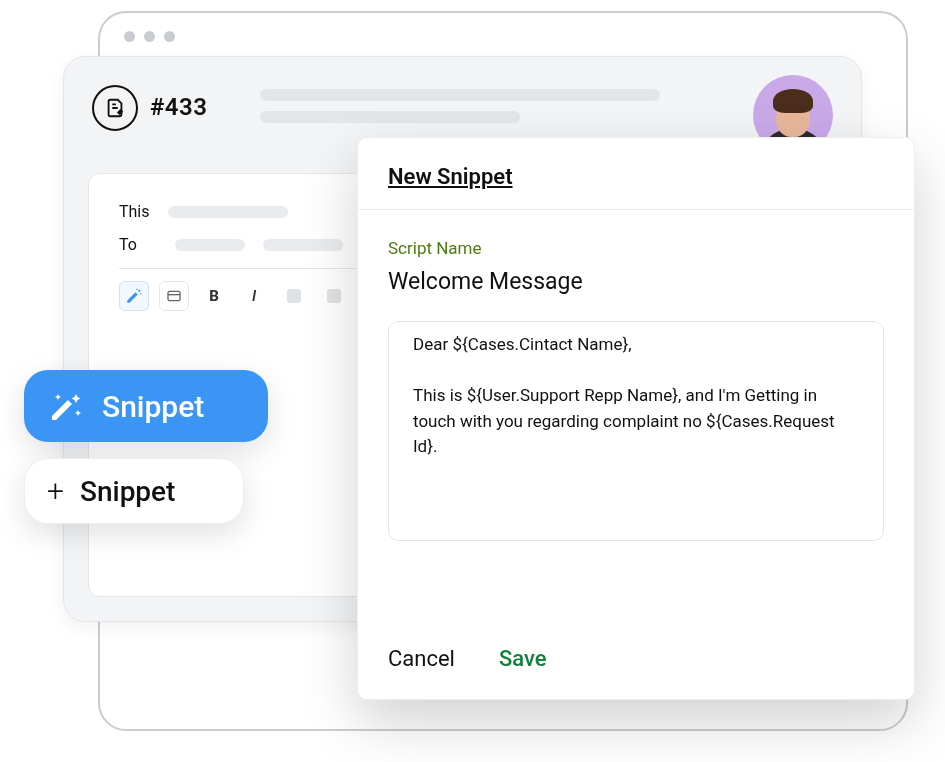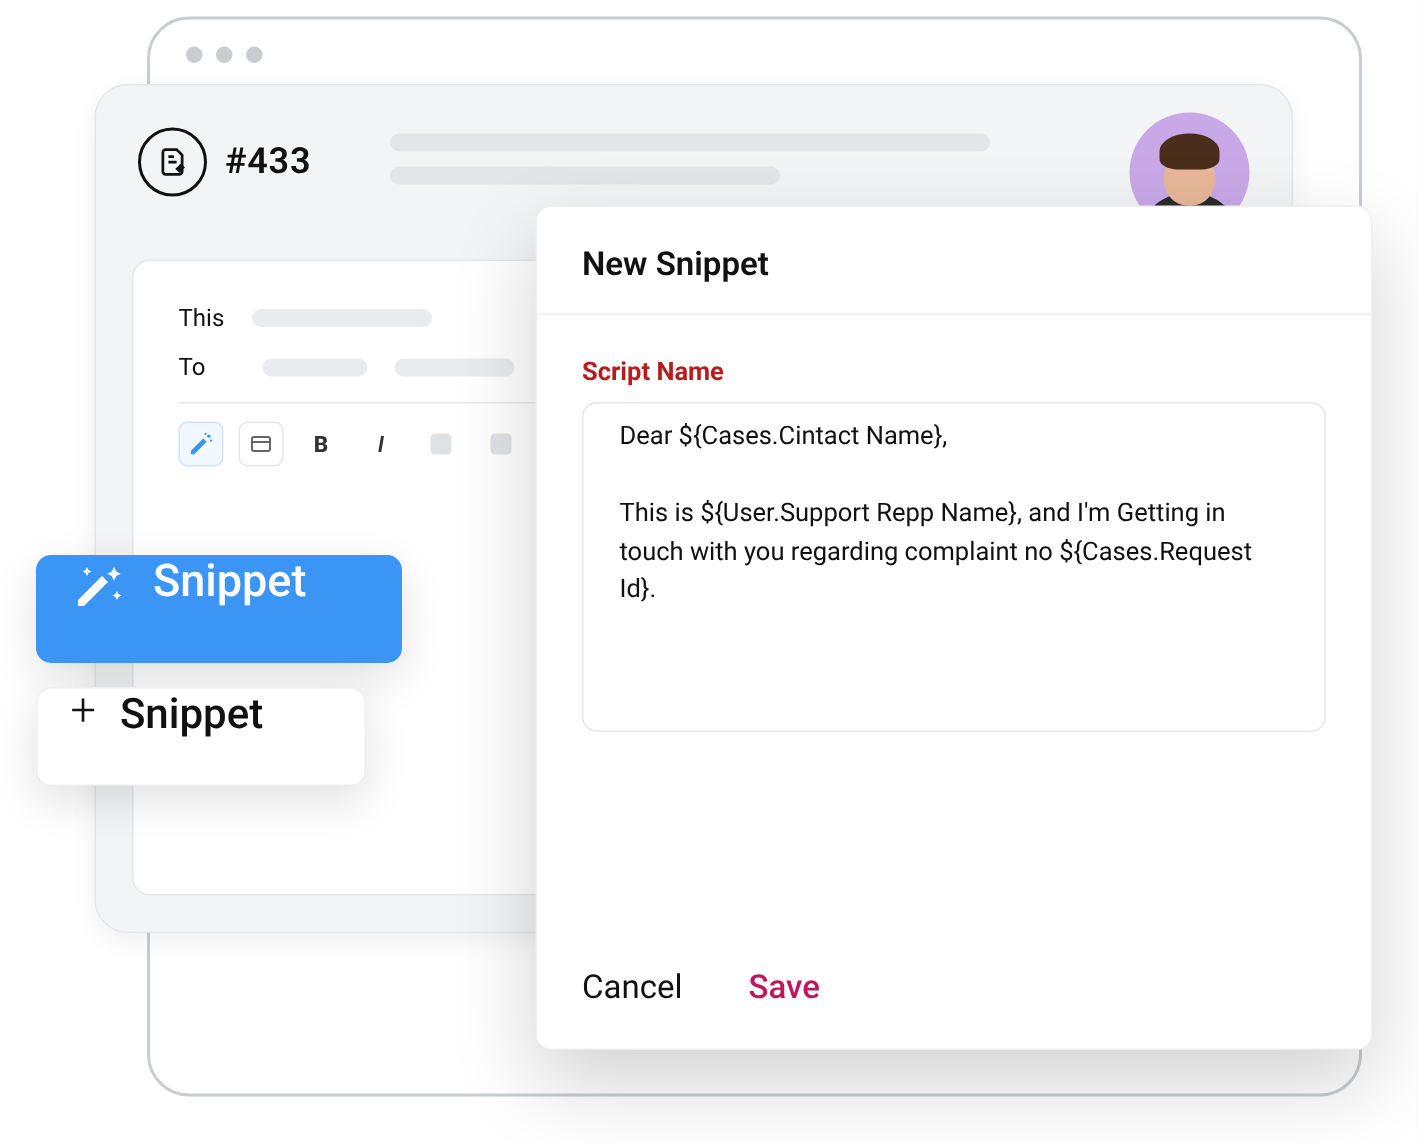--- a/index.html
+++ b/index.html
@@ -169,22 +169,23 @@
   .tb-btn .i { font-style: italic; font-weight: 600; }
   .tb-sq {
     width: 14px; height: 14px; background: #dfe2e5; border-radius: 3px;
   }
   .tb-plain { border: none; }
 
   
   .chip {
     position: absolute;
     display: flex;
+    align-items: center;
     gap: 16px;
-    border-radius: 10px;
+    border-radius: 24px;
     box-shadow: 0 10px 30px rgba(0,0,0,0.12);
     font-weight: 500;
   }
   .chip.blue {
     left: 24px; top: 370px;
     width: 244px; height: 72px;
     background: #3b95f4;
     color: #fff;
     padding: 0 22px;
     font-size: 30px;
@@ -216,30 +217,30 @@
     box-shadow: 0 22px 55px rgba(0,0,0,0.18);
     display: flex;
     flex-direction: column;
   }
   .modal-header {
     padding: 26px 30px 20px 30px;
     border-bottom: 1px solid #eceef1;
     font-size: 22px;
     font-weight: 600;
     color: #111;
+    text-decoration: underline;
   }
   .modal-body {
     padding: 28px 30px 0 30px;
     flex: 1;
   }
   .field-label {
     font-size: 17px;
-    color: #b91c1c;
+    color: #4d7c0f;
     margin-bottom: 10px;
-    font-weight: bold;
   }
   .field-value {
     font-size: 23px;
     color: #111;
     margin-bottom: 26px;
   }
   .snippet-box {
     border: 1px solid #e4e6e9;
     border-radius: 10px;
     padding: 10px 24px;
@@ -250,21 +251,21 @@
     white-space: pre-wrap;
   }
   .modal-footer {
     display: flex;
     justify-content: flex-start;
     gap: 44px;
     padding: 22px 44px 28px 30px;
     font-size: 22px;
   }
   .btn-cancel { color: #111; cursor: pointer; }
-  .btn-save { color: #be185d; font-weight: 500; cursor: pointer; }
+  .btn-save { color: #15803d; font-weight: 500; cursor: pointer; }
 </style>
 </head>
 <body>
 
 <div class="browser-outline">
   <div class="browser-dots">
     <span></span>
     <span></span>
     <span></span>
   </div>
@@ -349,20 +350,21 @@
 
 <div class="chip white">
   <span class="plus">+</span>
   <span>Snippet</span>
 </div>
 
 <div class="modal">
   <div class="modal-header">New Snippet</div>
   <div class="modal-body">
     <div class="field-label">Script Name</div>
+    <div class="field-value">Welcome Message</div>
     <div class="snippet-box">Dear ${Cases.Cintact Name},
 
 This is ${User.Support Repp Name}, and I'm Getting in touch with you regarding complaint no ${Cases.Request Id}.</div>
   </div>
   <div class="modal-footer">
     <span class="btn-cancel">Cancel</span>
     <span class="btn-save">Save</span>
   </div>
 </div>
 

